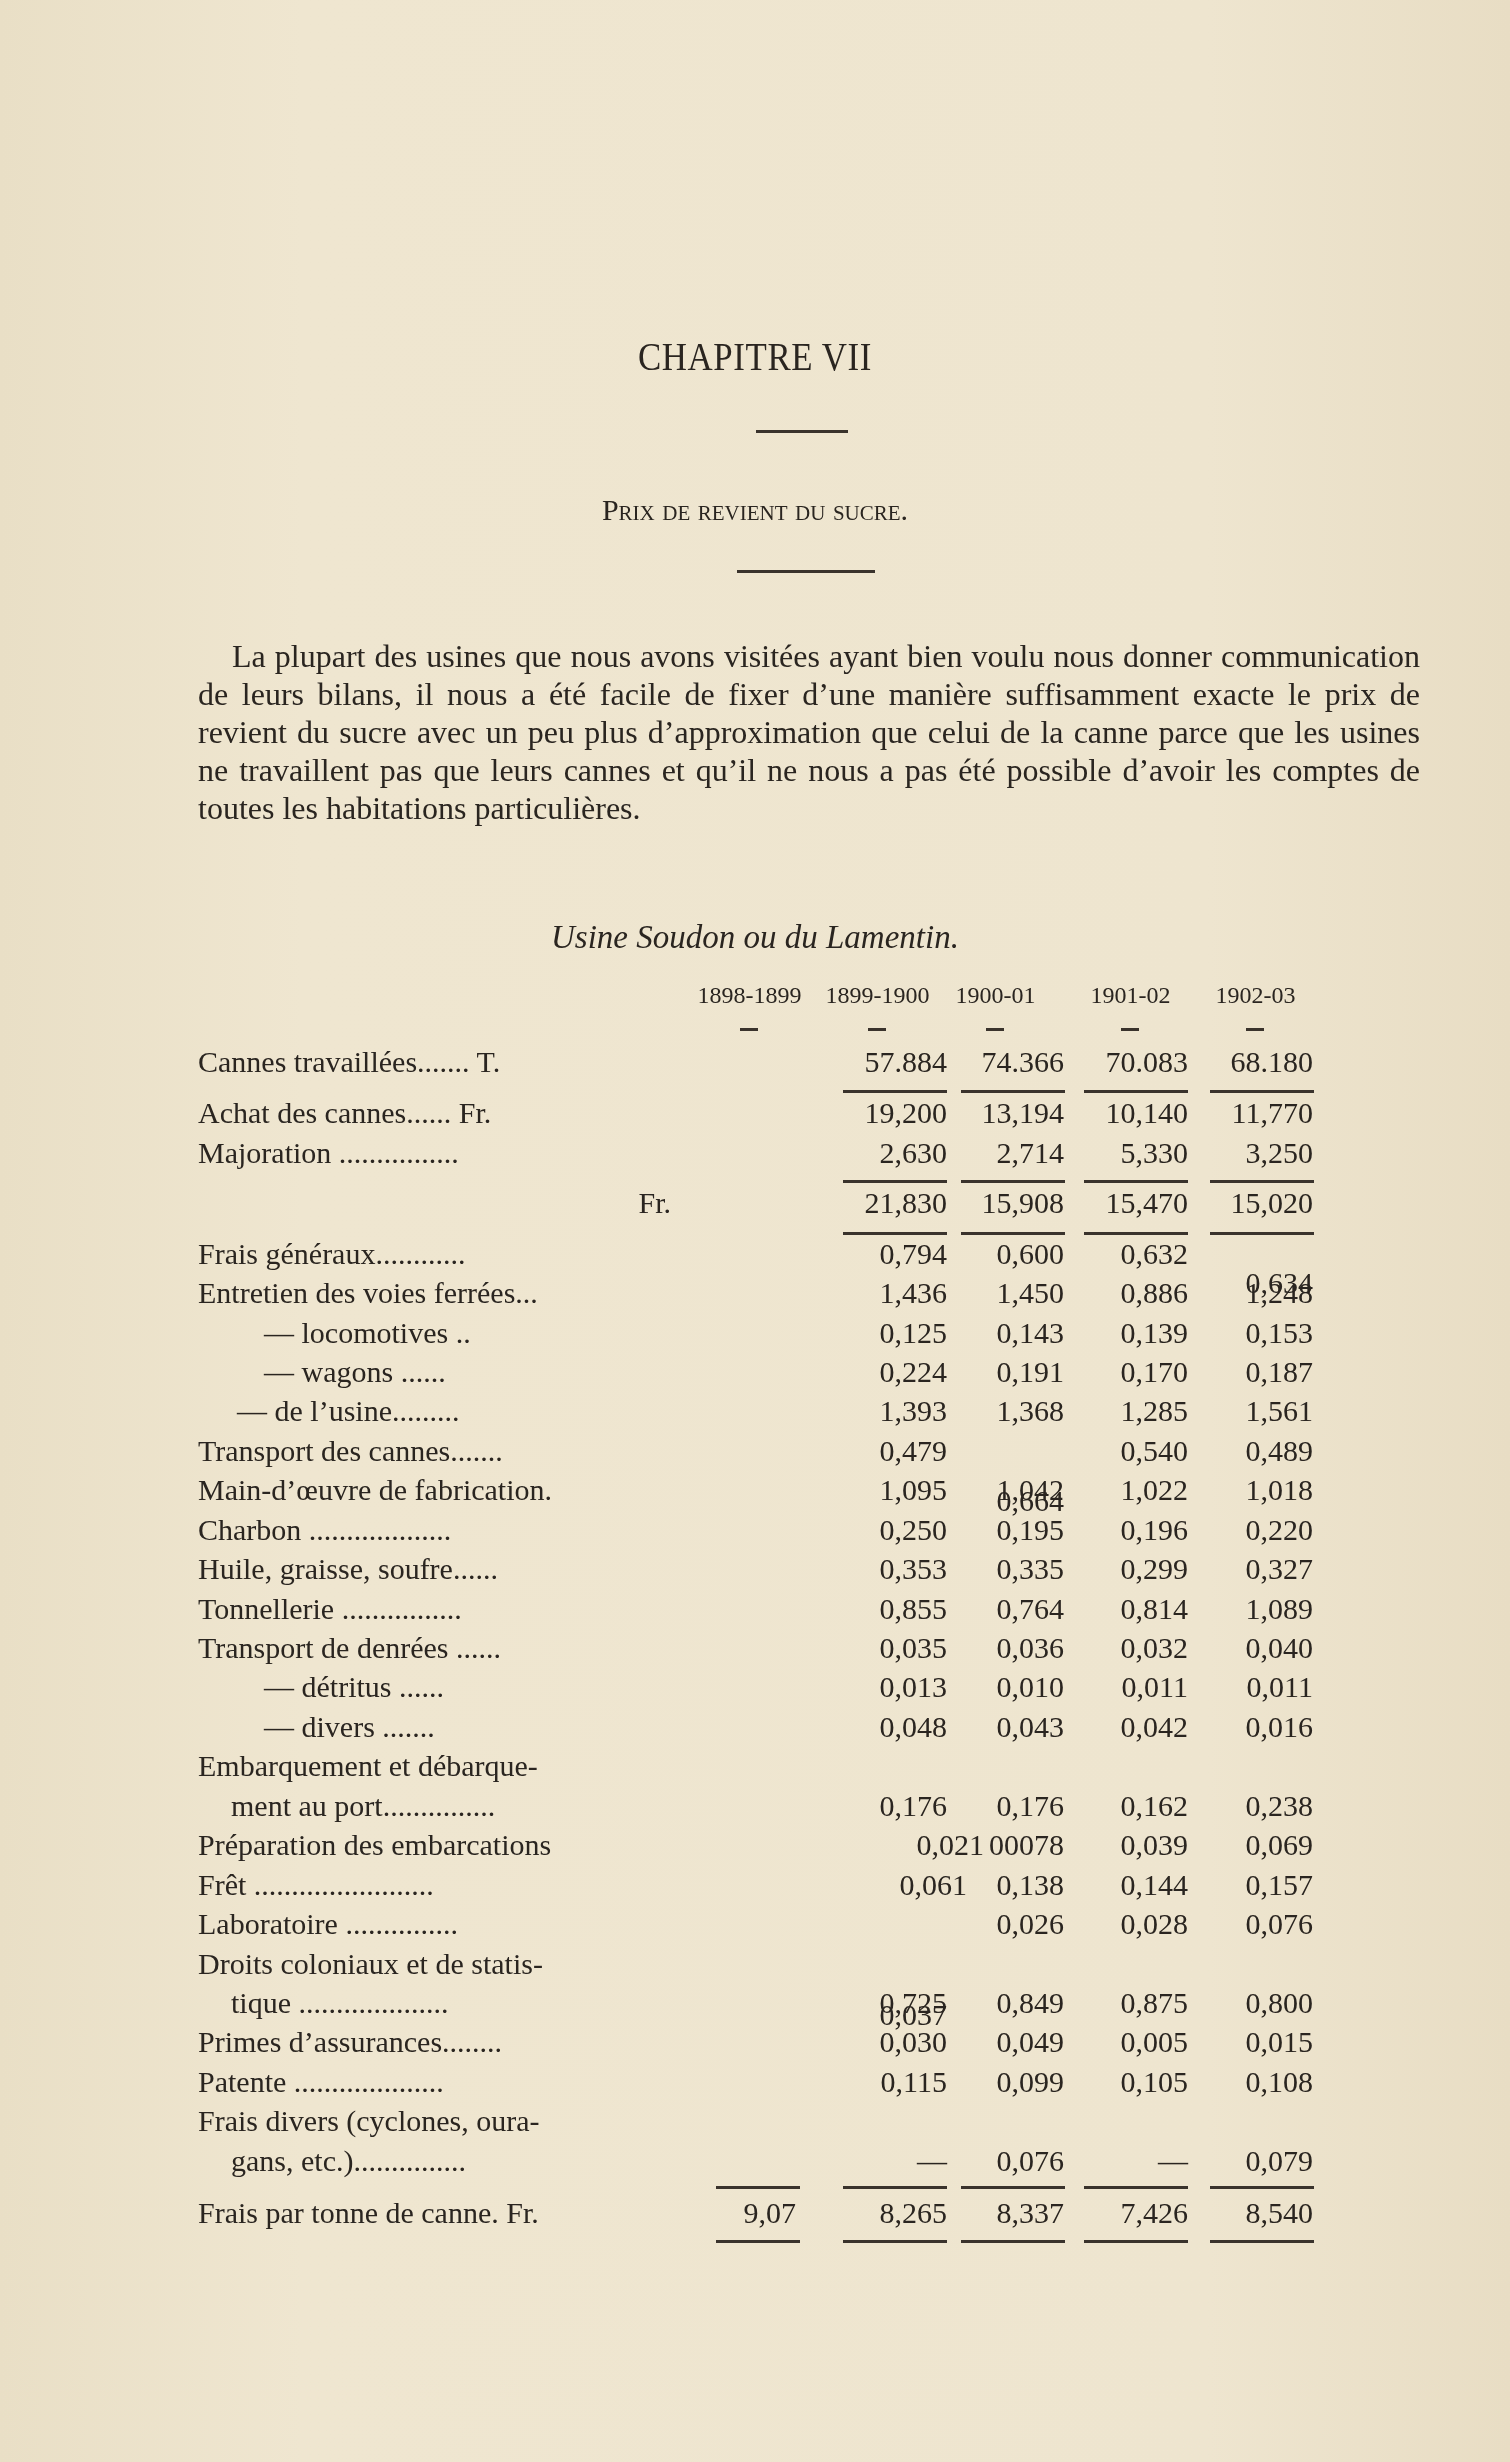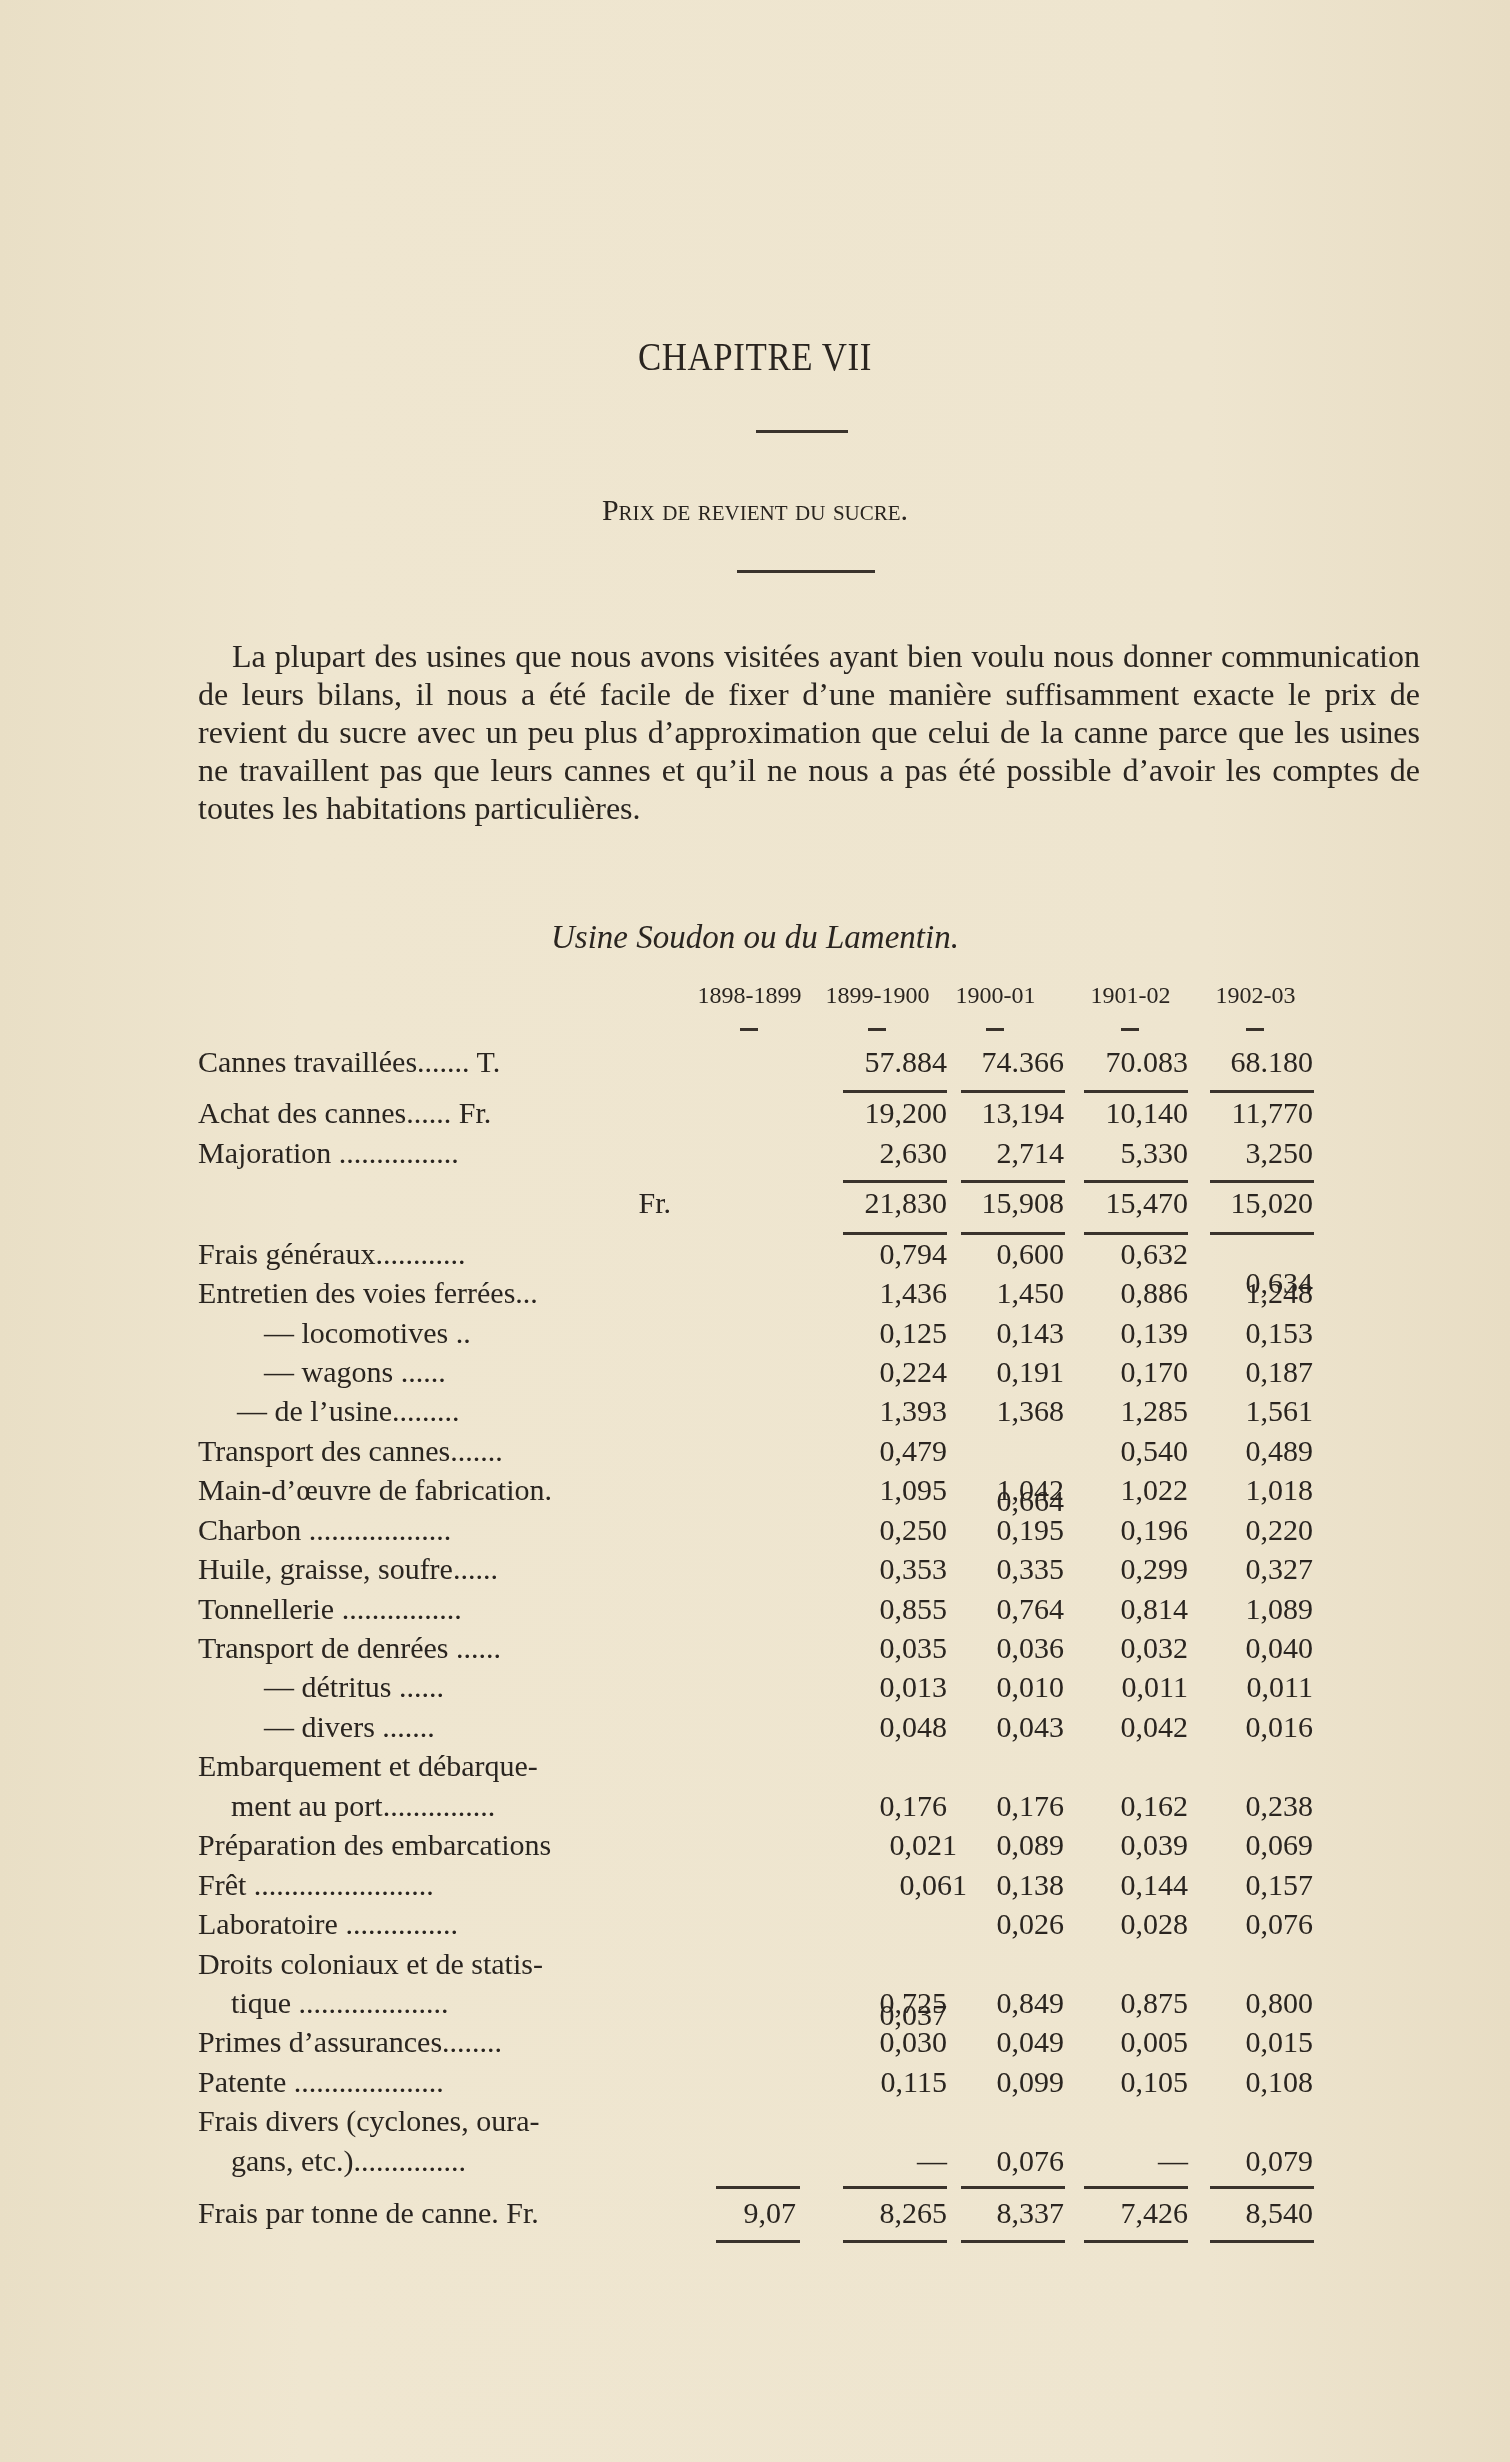--- a/index.html
+++ b/index.html
@@ -227,22 +227,22 @@
 <div class="cell" style="top: 1749px; left: 1083px;"></div>
 <div class="cell" style="top: 1749px; left: 1208px;"></div>
 <div class="row-label" style="top: 1789px; padding-left: 33px;">ment au port...............</div>
 <div class="cell" style="top: 1789px; left: 697px; width: 99px;"></div>
 <div class="cell" style="top: 1789px; left: 842px;">0,176</div>
 <div class="cell" style="top: 1789px; left: 959px;">0,176</div>
 <div class="cell" style="top: 1789px; left: 1083px;">0,162</div>
 <div class="cell" style="top: 1789px; left: 1208px;">0,238</div>
 <div class="row-label" style="top: 1828px;">Préparation des embarcations</div>
 <div class="cell" style="top: 1828px; left: 697px; width: 99px;"></div>
-<div class="cell" style="top: 1828px; left: 852px;">0,021</div>
-<div class="cell" style="top: 1828px; left: 959px;">0,089</div>
+<div class="cell" style="top: 1828px; left: 879px;">0,021</div>
+<div class="cell" style="top: 1828px; left: 959px;">00078</div>
 <div class="cell" style="top: 1828px; left: 1083px;">0,039</div>
 <div class="cell" style="top: 1828px; left: 1208px;">0,069</div>
 <div class="row-label" style="top: 1868px;">Frêt ........................</div>
 <div class="cell" style="top: 1868px; left: 697px; width: 99px;"></div>
 <div class="cell" style="top: 1868px; left: 862px; text-align: right;">0,061</div>
 <div class="cell" style="top: 1868px; left: 959px;">0,138</div>
 <div class="cell" style="top: 1868px; left: 1083px;">0,144</div>
 <div class="cell" style="top: 1868px; left: 1208px;">0,157</div>
 <div class="row-label" style="top: 1907px;">Laboratoire ...............</div>
 <div class="cell" style="top: 1907px; left: 697px; width: 99px;"></div>

